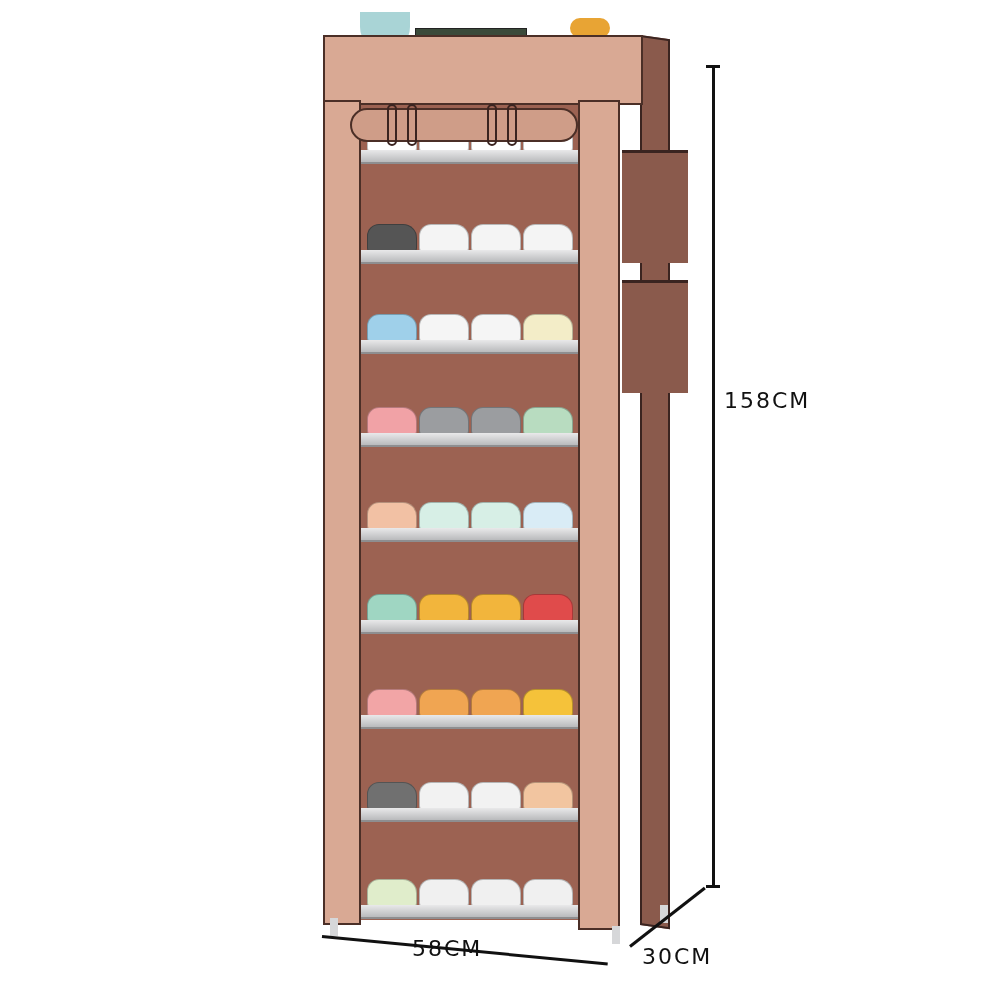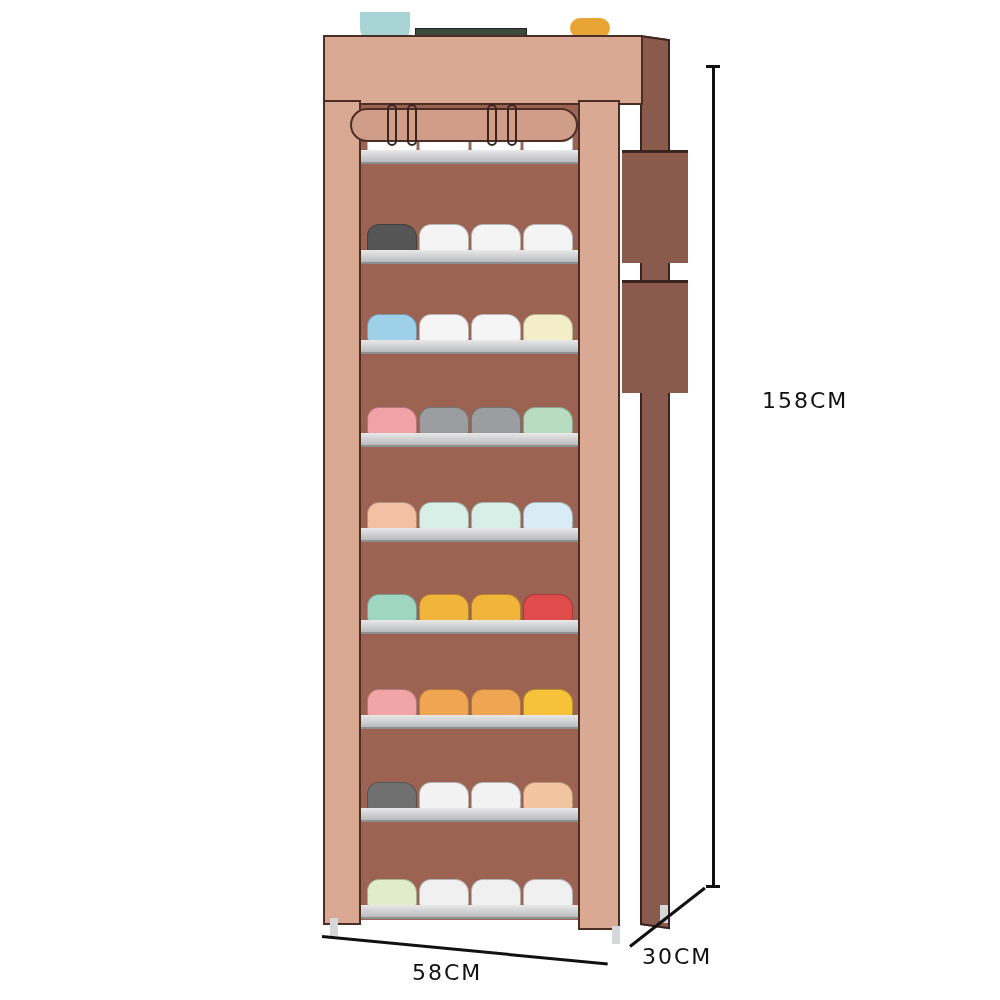--- a/index.html
+++ b/index.html
@@ -98,19 +98,19 @@
   <div class="pocket" style="top:130px"></div>
 </div>
 
 <div class="leg abs" style="left:330px;top:918px"></div>
 <div class="leg abs" style="left:612px;top:926px"></div>
 <div class="leg abs" style="left:660px;top:905px"></div>
 
 <div class="abs dim-v"></div>
 <div class="tick-h" style="left:706px;top:65px"></div>
 <div class="tick-h" style="left:706px;top:885px"></div>
-<div class="label" style="left:762px;top:388px">158CM</div>
+<div class="label" style="left:724px;top:388px">158CM</div>
 
 <div class="abs dim-h"></div>
-<div class="label" style="left:412px;top:960px">58CM</div>
+<div class="label" style="left:412px;top:936px">58CM</div>
 
 <div class="abs dim-d"></div>
 <div class="label" style="left:642px;top:944px">30CM</div>
 
 </body></html>

